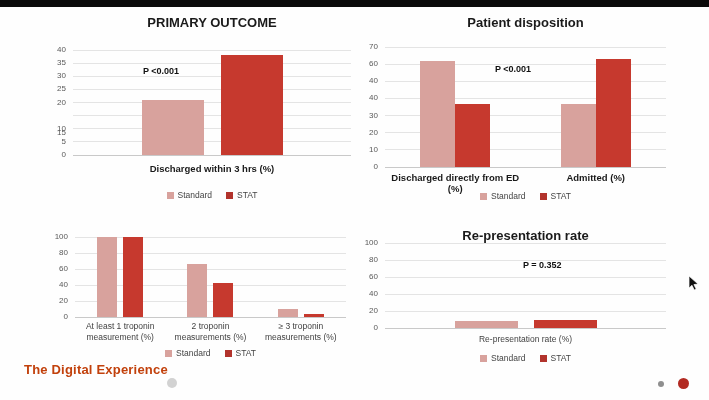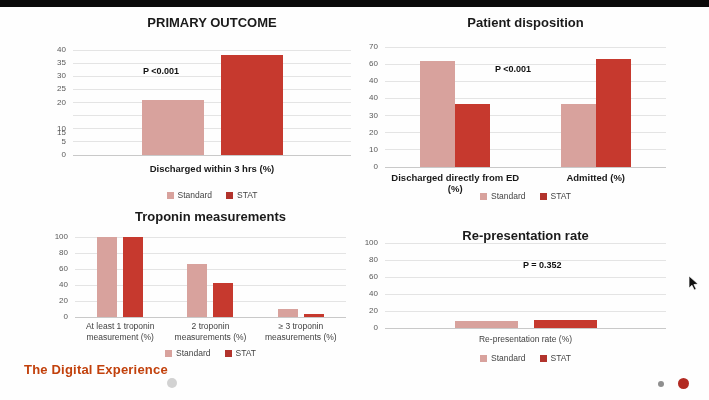--- a/index.html
+++ b/index.html
@@ -147,21 +147,20 @@
           <span class="legend-square" style="background: rgb(216, 162, 157);"></span>
           <span class="legend-text">Standard</span>
         </span>
         <span class="legend-item">
           <span class="legend-square" style="background: rgb(178, 51, 44);"></span>
           <span class="legend-text">STAT</span>
         </span>
       </div>
     </div>
   <div class="panel" id="panel2">
-      <div class="chart-title" style="margin-left: 65px; width: 271px; margin-top: 3px;">Troponin measurements</div>
       <div class="plot" style="left: 65px; top: 31px; width: 271px; height: 80px;">
         <div class="gridline baseline" style="bottom: -0.5px;"></div>
         <div class="gridline" style="bottom: 15.5px;"></div>
         <div class="gridline" style="bottom: 31.5px;"></div>
         <div class="gridline" style="bottom: 47.5px;"></div>
         <div class="gridline" style="bottom: 63.5px;"></div>
         <div class="gridline" style="bottom: 79.5px;"></div>
         <div class="slots">
           <div class="slot">
             <div class="group" style="gap: 6px;">

